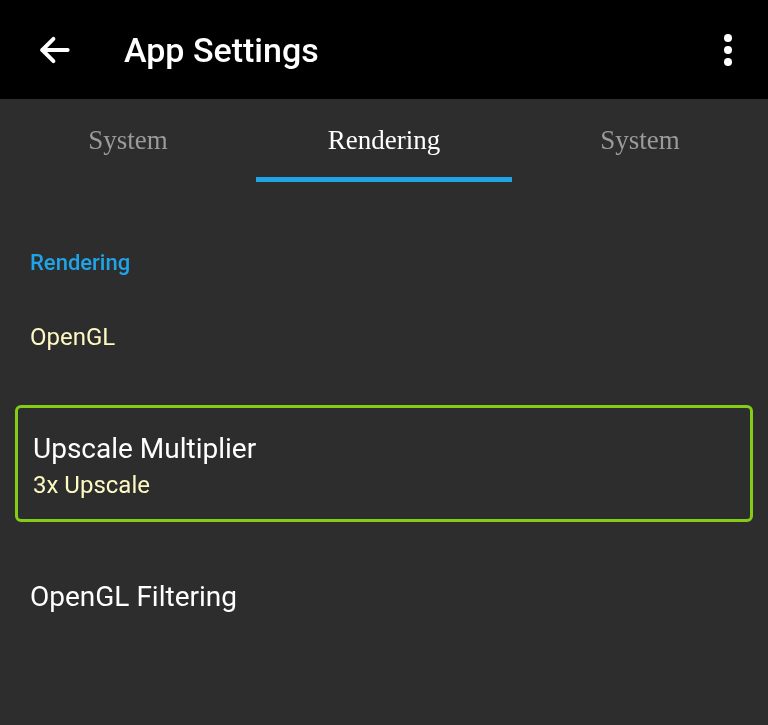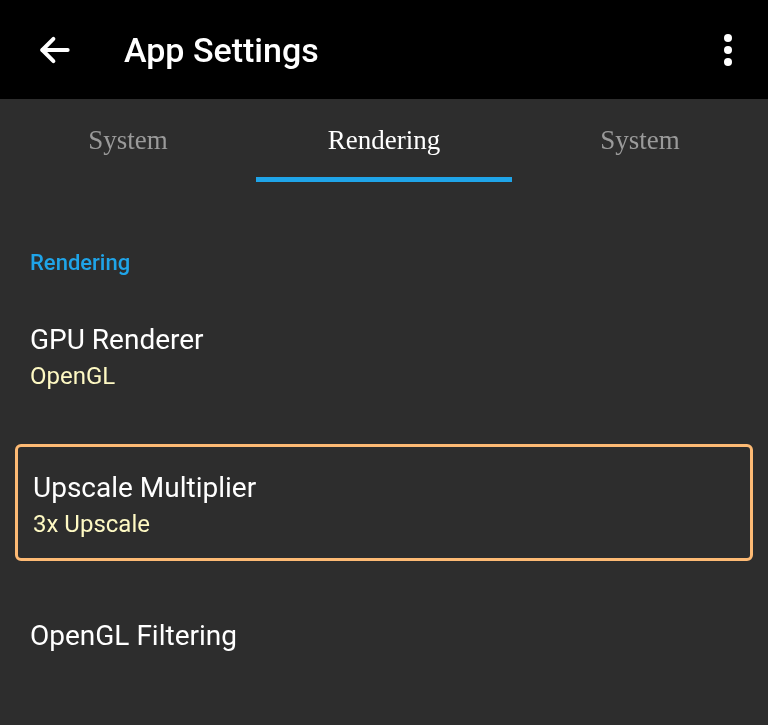--- a/index.html
+++ b/index.html
@@ -85,21 +85,21 @@
       color: #1fa4e8;
       font-size: 22px;
       font-weight: 500;
       padding: 68px 30px 20px 30px;
     }
     .setting-item {
       padding: 28px 30px 24px 30px;
       cursor: pointer;
     }
     .setting-item.highlighted {
-      border: 3px solid #fdba74;
+      border: 3px solid #84cc16;
       border-radius: 6px;
       margin: 8px 15px;
       padding: 24px 15px 20px 15px;
     }
     .setting-title {
       color: #ffffff;
       font-size: 28px;
       font-weight: 400;
       margin-bottom: 6px;
     }
@@ -135,21 +135,20 @@
 <div class="tabs">
   <div class="tab">System</div>
   <div class="tab active">Rendering</div>
   <div class="tab">System</div>
 </div>
 
 <div class="content">
   <div class="section-header">Rendering</div>
 
   <div class="setting-item">
-    <div class="setting-title">GPU Renderer</div>
     <div class="setting-value">OpenGL</div>
   </div>
 
   <div class="gap"></div>
 
   <div class="setting-item highlighted">
     <div class="setting-title">Upscale Multiplier</div>
     <div class="setting-value">3x Upscale</div>
   </div>
 

